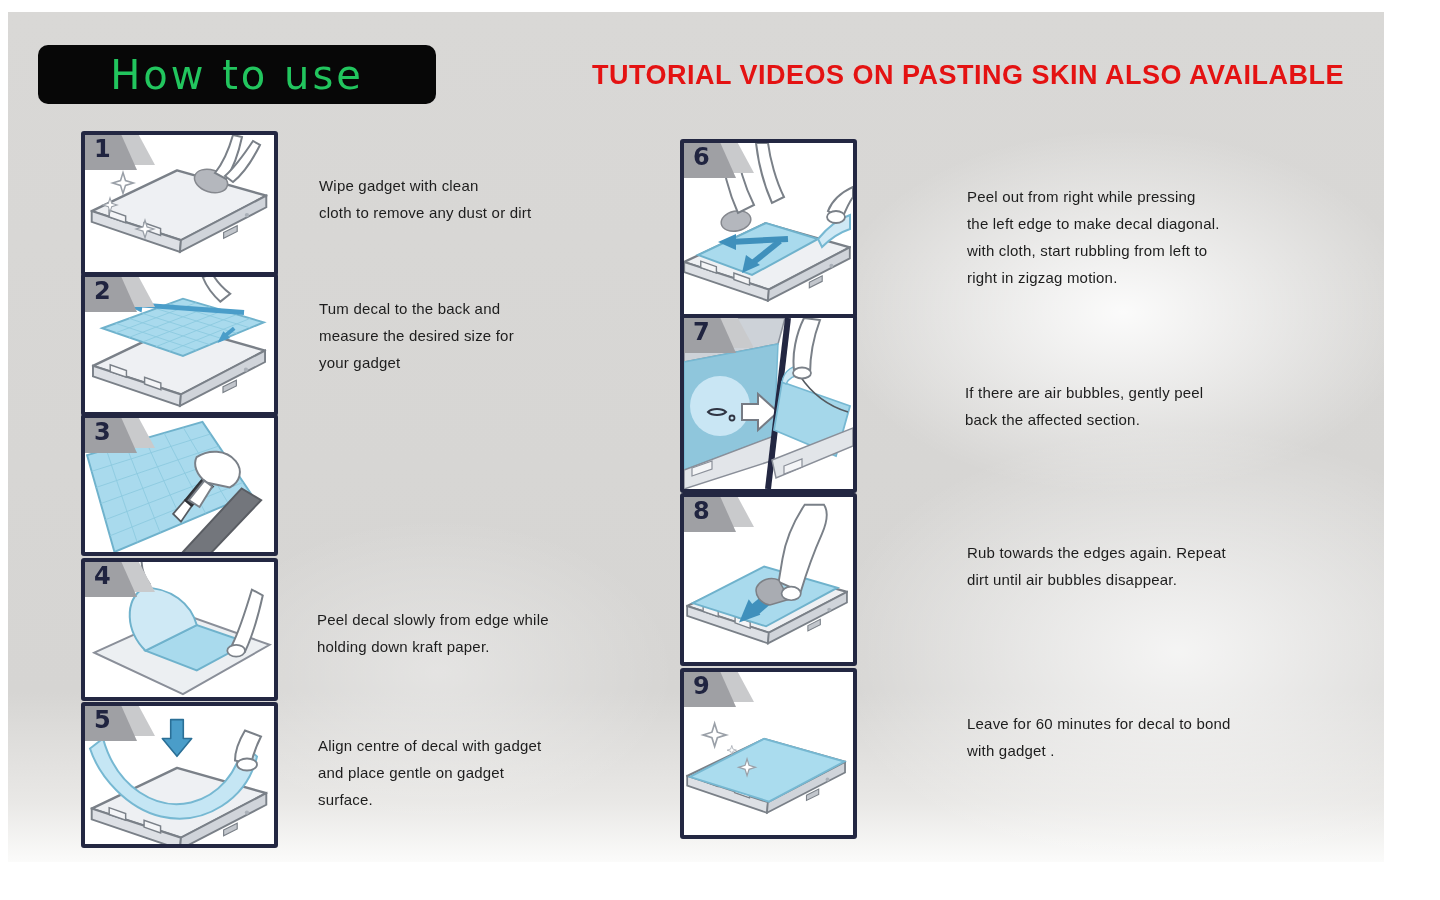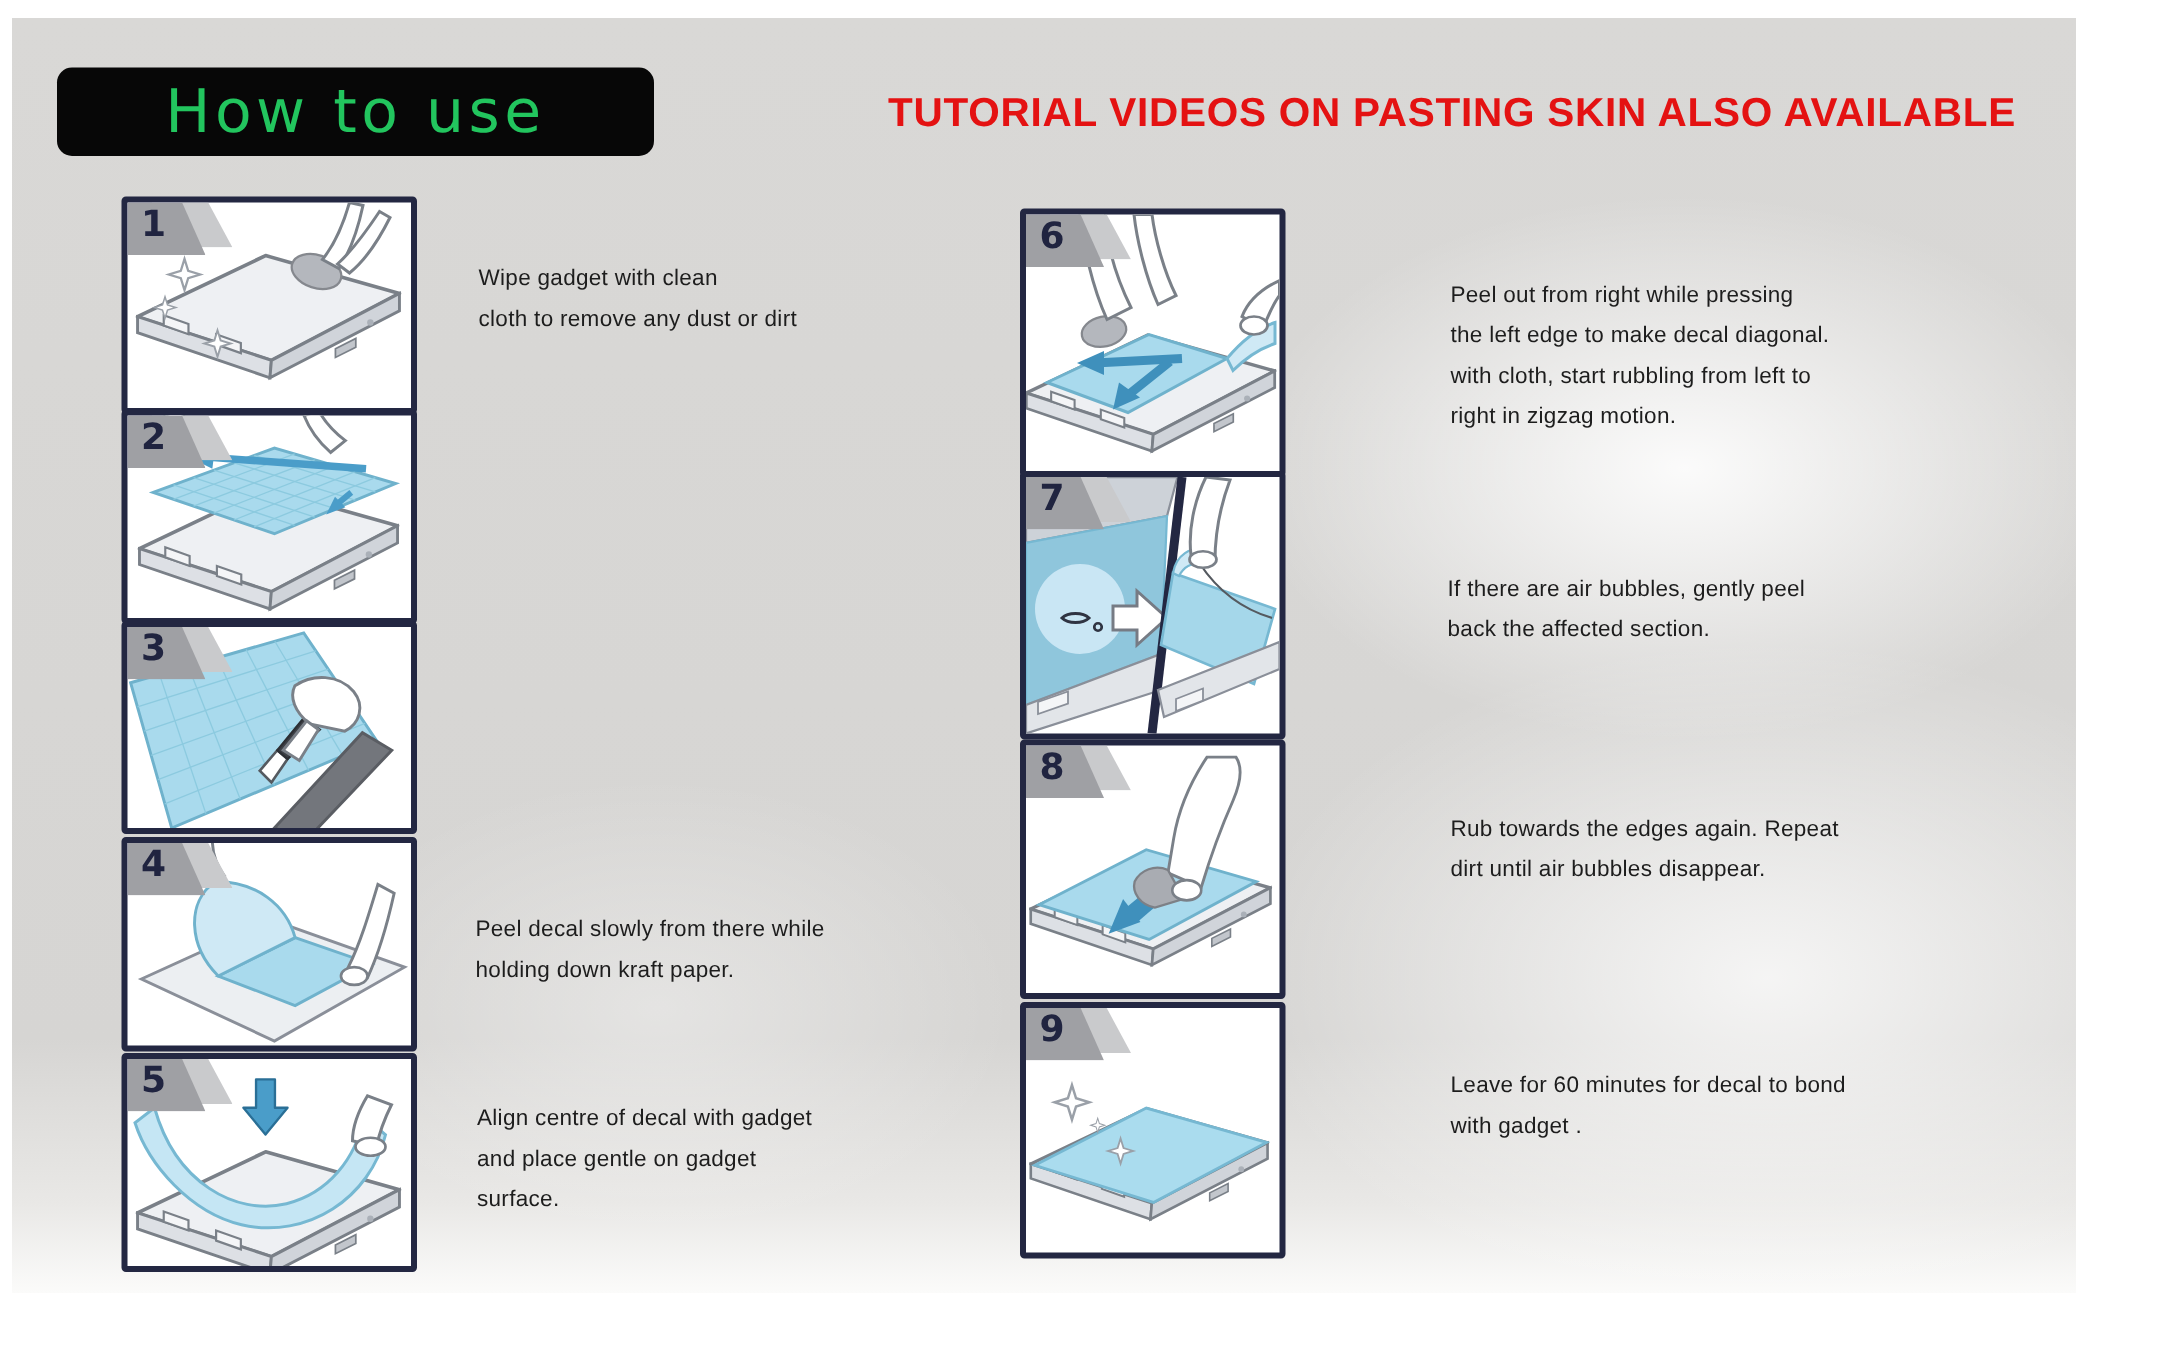--- a/index.html
+++ b/index.html
@@ -125,20 +125,23 @@
         <g>
           <path d="M24,0 C28,10 34,18 42,24 L52,16 C44,10 38,4 34,-4 Z" fill="#ffffff" stroke="#7a8088" stroke-width="2"></path>
           <path d="M118,0 C122,10 128,18 136,25 L146,17 C138,11 132,4 128,-3 Z" fill="#ffffff" stroke="#7a8088" stroke-width="2"></path>
         </g>
       </svg>
       <div class="numtab-back"></div>
       <div class="numtab">
         <span>2</span>
       </div>
     </div>
+    <div class="caption c2">Tum decal to the back and
+measure the desired size for
+your gadget</div>
 
     <div class="frame f3">
       <svg class="illus" viewBox="0 0 189 137">
         <g>
           <polygon points="0,38 118,4 168,78 28,137" fill="#a9daed" stroke="#6fb2cc" stroke-width="2"></polygon>
           <g stroke="#8ccadf" stroke-width="0.9">
             <line x1="19.7" y1="32.3" x2="51.3" y2="127.2"></line>
               <line x1="39.3" y1="26.7" x2="74.7" y2="117.3"></line>
             <line x1="59" y1="21" x2="98" y2="107.5"></line>
               <line x1="78.7" y1="15.3" x2="121.3" y2="97.7"></line>
@@ -175,21 +178,21 @@
           <path d="M46,0 C44,10 46,20 52,28 L64,22 C58,14 56,6 56,-2 Z" fill="#ffffff" stroke="#7a8088" stroke-width="2"></path>
           <path d="M168,28 C162,48 156,68 148,84 L161,91 C169,74 175,52 179,34 Z" fill="#ffffff" stroke="#7a8088" stroke-width="2"></path>
           <ellipse cx="152" cy="90" rx="9" ry="6" fill="#ffffff" stroke="#7a8088" stroke-width="1.8"></ellipse>
         </g>
       </svg>
       <div class="numtab-back"></div>
       <div class="numtab">
         <span>4</span>
       </div>
     </div>
-    <div class="caption c4">Peel decal slowly from there while
+    <div class="caption c4">Peel decal slowly from edge while
 holding down kraft paper.</div>
 
     <div class="frame f5">
       <svg class="illus" viewBox="0 0 189 137">
         <use href="#laptop" transform="translate(-3,42) scale(0.97)"></use>
         <path d="M18,32 C32,82 72,104 106,96 C134,89 152,66 158,38 L172,50 C162,92 120,120 76,110 C42,102 14,70 5,42 Z" fill="#c5e6f4" stroke="#76b8d2" stroke-width="2"></path>
         <use href="#downarrow" transform="translate(92,32) scale(1.05)"></use>
         <g>
           <path d="M12,0 C10,10 12,20 20,28 L34,20 C26,12 22,4 22,-4 Z" fill="#ffffff" stroke="#7a8088" stroke-width="2"></path>
           <path d="M160,24 C154,34 150,44 150,54 L166,58 C168,48 172,38 176,30 Z" fill="#ffffff" stroke="#7a8088" stroke-width="2"></path>

